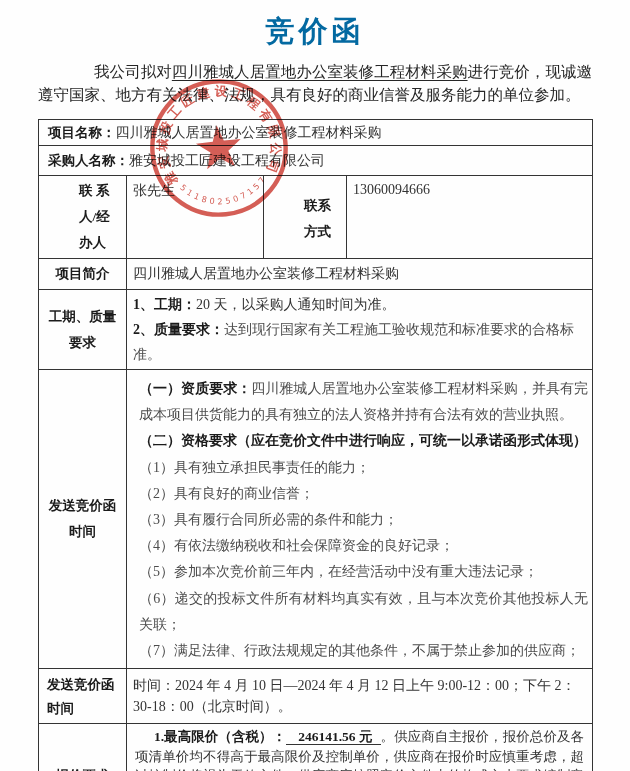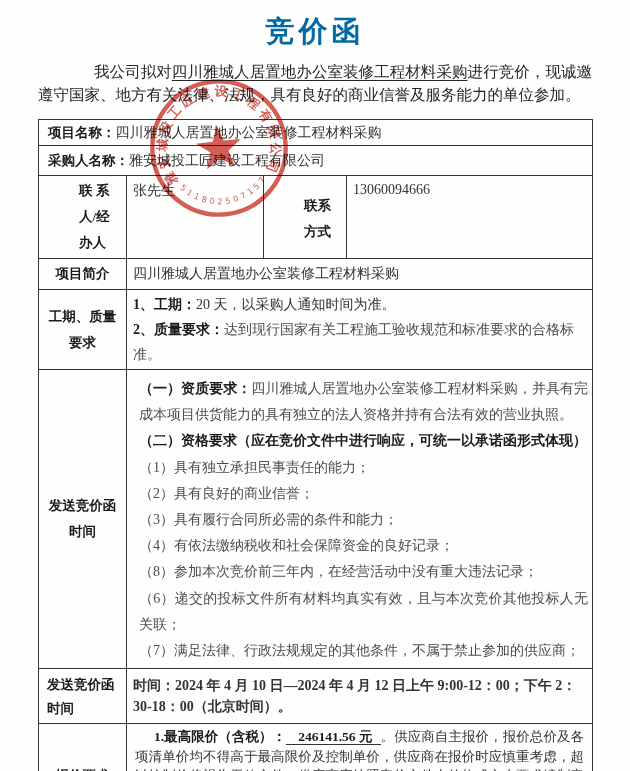--- a/index.html
+++ b/index.html
@@ -67,21 +67,21 @@
   td.merged { padding-left:9px; }
 
   
   .sched p { margin:0; line-height:25px; }
 
   
   td.qual { padding:6px 4px 4px 12px; vertical-align:middle; }
   .qual p { margin:0; line-height:26.2px; text-align:justify; }
 
   
-  .stime { line-height:21px;font-weight:bold; }
+  .stime { line-height:21px; }
 
   
   td.quote-cell { padding:3px 8px 2px 8px; vertical-align:top; }
   .quote p { margin:0; line-height:19.6px; font-size:13.5px; text-indent:1.4em; text-align:justify; }
   .price { border-bottom:1px solid #333; padding:0 8px 0 12px;margin-top:12px; }
 
   
   .seal {
     position:absolute; left:145px; top:74px;
     width:148px; height:148px;
@@ -134,21 +134,21 @@
     </tr>
     <tr class="r7">
       <td class="lbl">发送竞价函时间</td>
       <td colspan="3" class="qual">
         <p><span class="b">（一）资质要求：</span><span class="dim">四川雅城人居置地办公室装修工程材料采购，并具有完成本项目供货能力的具有独立的法人资格并持有合法有效的营业执照。</span></p>
         <p class="b">（二）资格要求（应在竞价文件中进行响应，可统一以承诺函形式体现）</p>
         <p class="dim">（1）具有独立承担民事责任的能力；</p>
         <p class="dim">（2）具有良好的商业信誉；</p>
         <p class="dim">（3）具有履行合同所必需的条件和能力；</p>
         <p class="dim">（4）有依法缴纳税收和社会保障资金的良好记录；</p>
-        <p class="dim">（8）参加本次竞价前三年内，在经营活动中没有重大违法记录；</p>
+        <p class="dim">（5）参加本次竞价前三年内，在经营活动中没有重大违法记录；</p>
         <p class="dim">（6）递交的投标文件所有材料均真实有效，且与本次竞价其他投标人无关联；</p>
         <p class="dim">（7）满足法律、行政法规规定的其他条件，不属于禁止参加的供应商；</p>
       </td>
     </tr>
     <tr class="r8">
       <td class="lbl lbl-left">发送竞价函时间</td>
       <td colspan="3" class="val stime">时间：2024 年 4 月 10 日—2024 年 4 月 12 日上午 9:00-12：00；下午 2：30-18：00（北京时间）。</td>
     </tr>
     <tr class="r9">
       <td class="lbl">报价要求</td>

